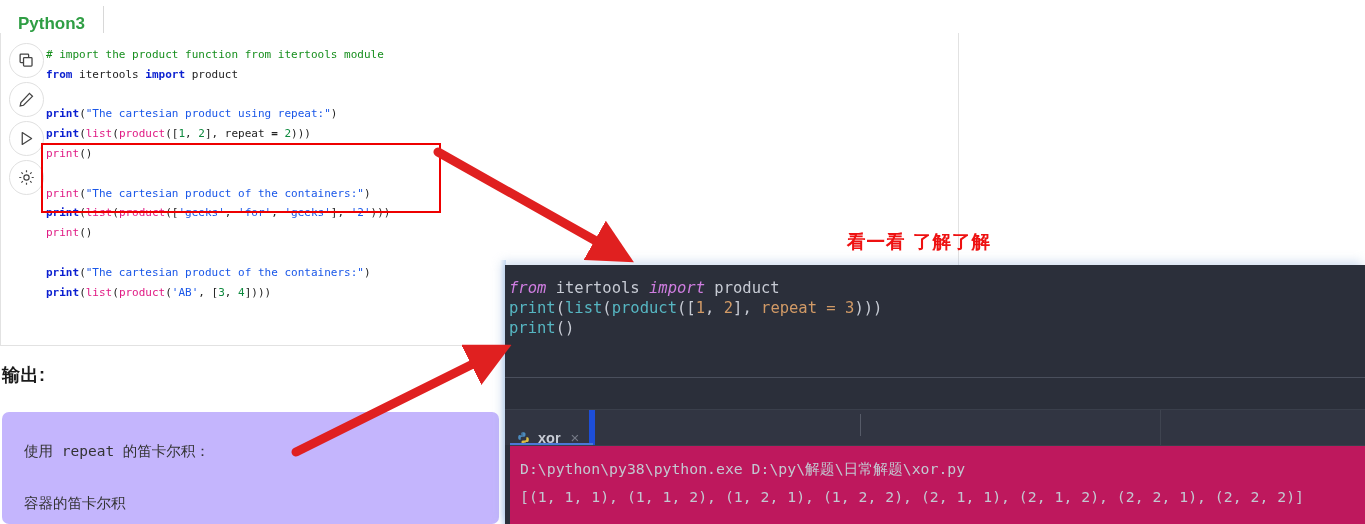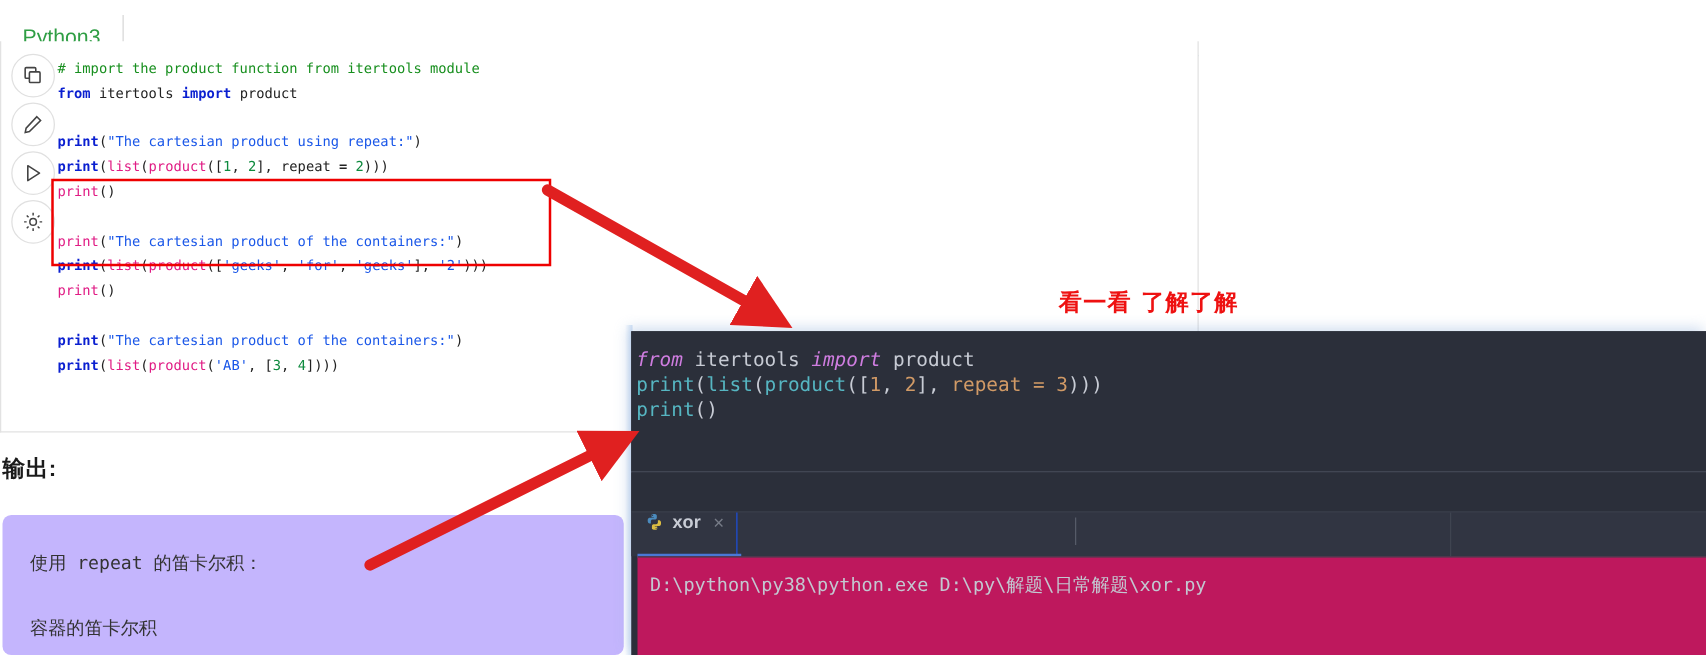--- a/index.html
+++ b/index.html
@@ -16,24 +16,25 @@
   
   #code-widget {
     position: absolute;
     left: 0; top: 0;
     width: 959px;
     height: 346px;
   }
 
   #tab-bar {
     position: absolute;
-    left: 0; top: 12px;
+    left: 0; top: 6px;
     width: 959px;
     height: 33px;
     border-bottom: 1px solid #0369a1;
+    font-weight: bold;
   }
   #tab-python3 {
     position: absolute;
     left: 0; top: 0;
     height: 33px;
     padding: 5px 18px 0 18px;
     font-size: 17px;
     color: #2f9e44;
     border-right: 1px solid #d8d8d8;
     background: #ffffff;
@@ -177,23 +178,23 @@
     position: absolute;
     left: 0; top: 144px;
     width: 860px; height: 36px;
     background: #313542;
     border-top: 1px solid #3a3f4b;
   }
   #tab-xor {
     position: absolute;
     left: 5px; top: 0;
     height: 36px;
-    display: flex; align-items: flex-start;
+    display: flex; align-items: flex-end;
     padding: 0 10px 0 6px;
-    border-right: 1px solid #1d4ed8;
+    border-right: 6px solid #1d4ed8;
   }
   #py-icon { width: 15px; height: 15px; margin-right: 7px; position: relative; display:block;}
   #tab-xor-label {
     color: #c9cdd6;
     font-size: 14.5px;
     font-weight: bold;
     font-family: "Liberation Sans", sans-serif;
   }
   #tab-xor-close {
     color: #767b87;
@@ -325,21 +326,21 @@
       </span>
       <span id="tab-xor-label">xor</span>
       <span id="tab-xor-close">×</span>
     </div>
     <div id="tab-underline"></div>
     <div id="toolbar-sep-1"></div>
     <div id="toolbar-sep-2"></div>
   </div>
 
   <div id="console">
-    <div id="console-text"><div>D:\python\py38\python.exe D:\py\解题\日常解题\xor.py</div></div>
+    <div id="console-text"><div>D:\python\py38\python.exe D:\py\解题\日常解题\xor.py</div><div>[(1, 1, 1), (1, 1, 2), (1, 2, 1), (1, 2, 2), (2, 1, 1), (2, 1, 2), (2, 2, 1), (2, 2, 2)]</div></div>
   </div>
 </div>
 
 <svg id="arrows">
   <defs>
     <marker id="ah" markerWidth="5" markerHeight="5" refX="2.2" refY="2.5" orient="auto">
       <path d="M0,0 L5,2.5 L0,5 z" fill="#e02020"></path>
     </marker>
   </defs>
   <line x1="438" y1="152" x2="612" y2="250" stroke="#e02020" stroke-width="9" stroke-linecap="round" marker-end="url(#ah)"></line>

